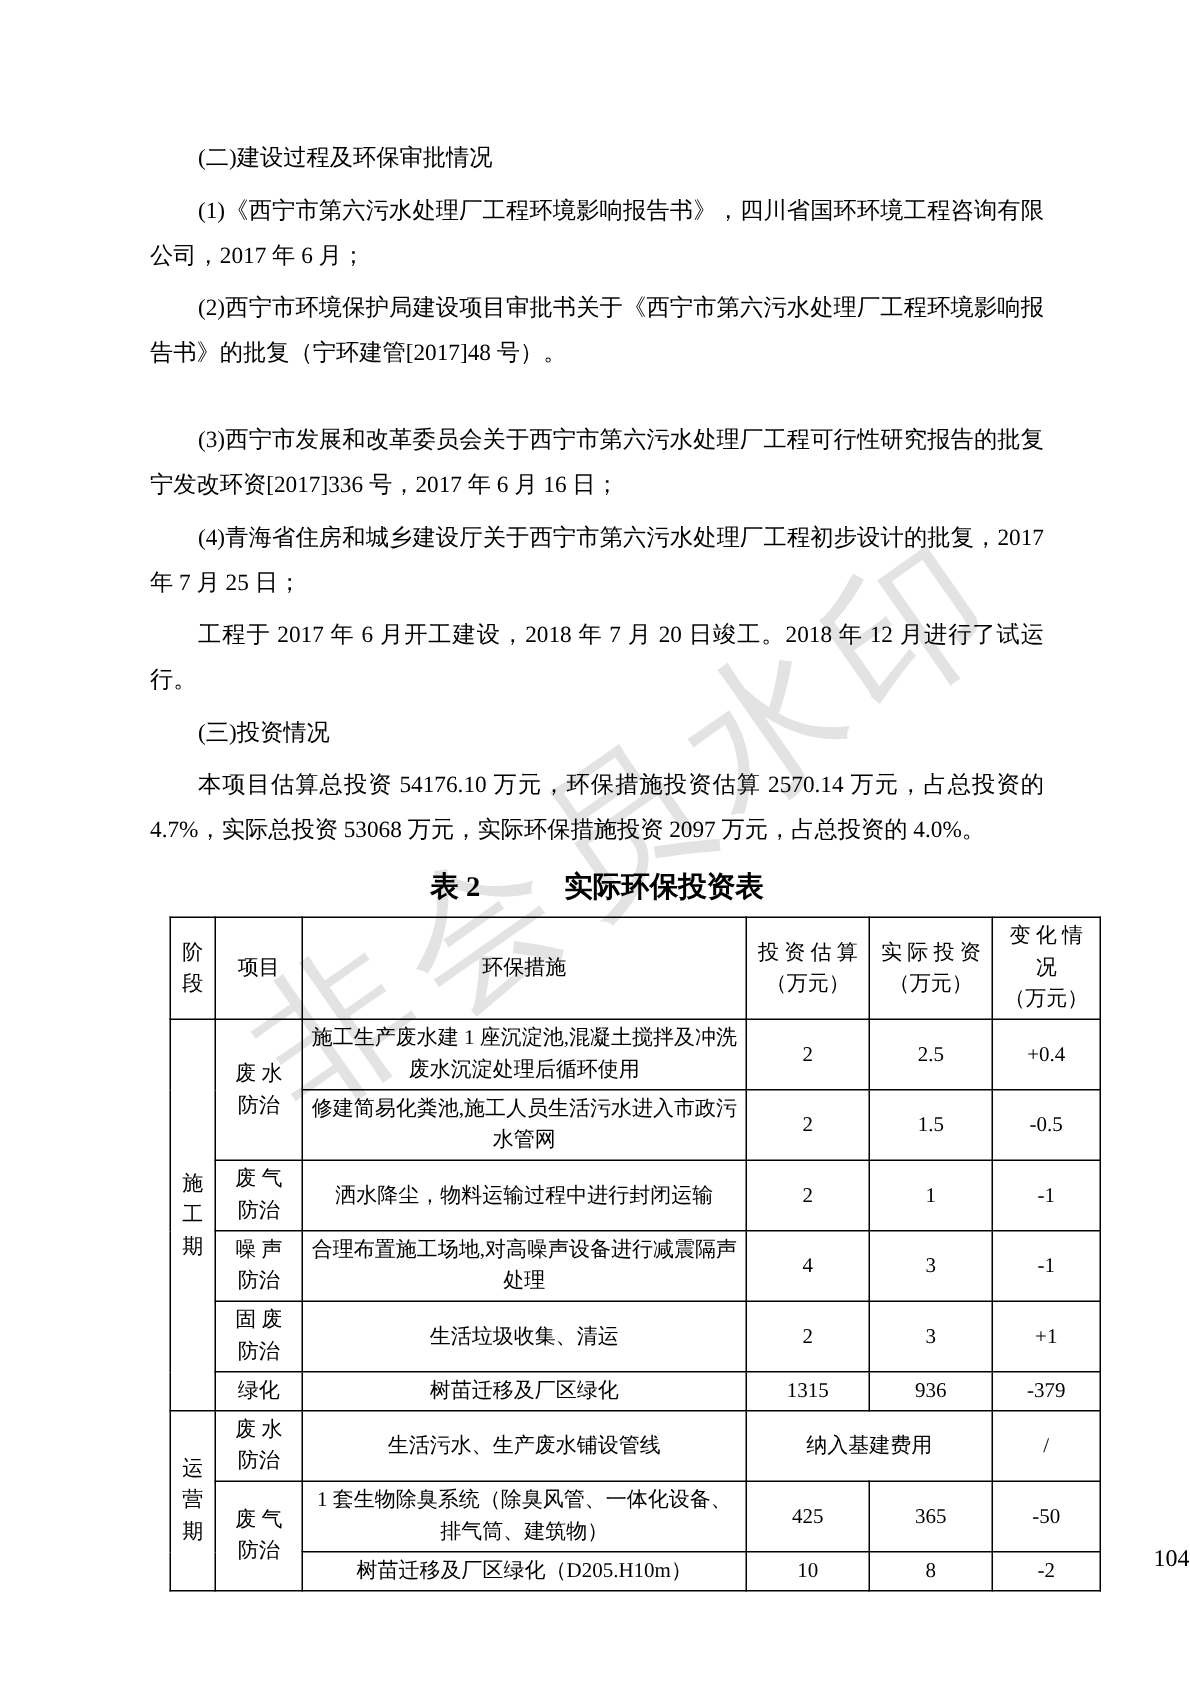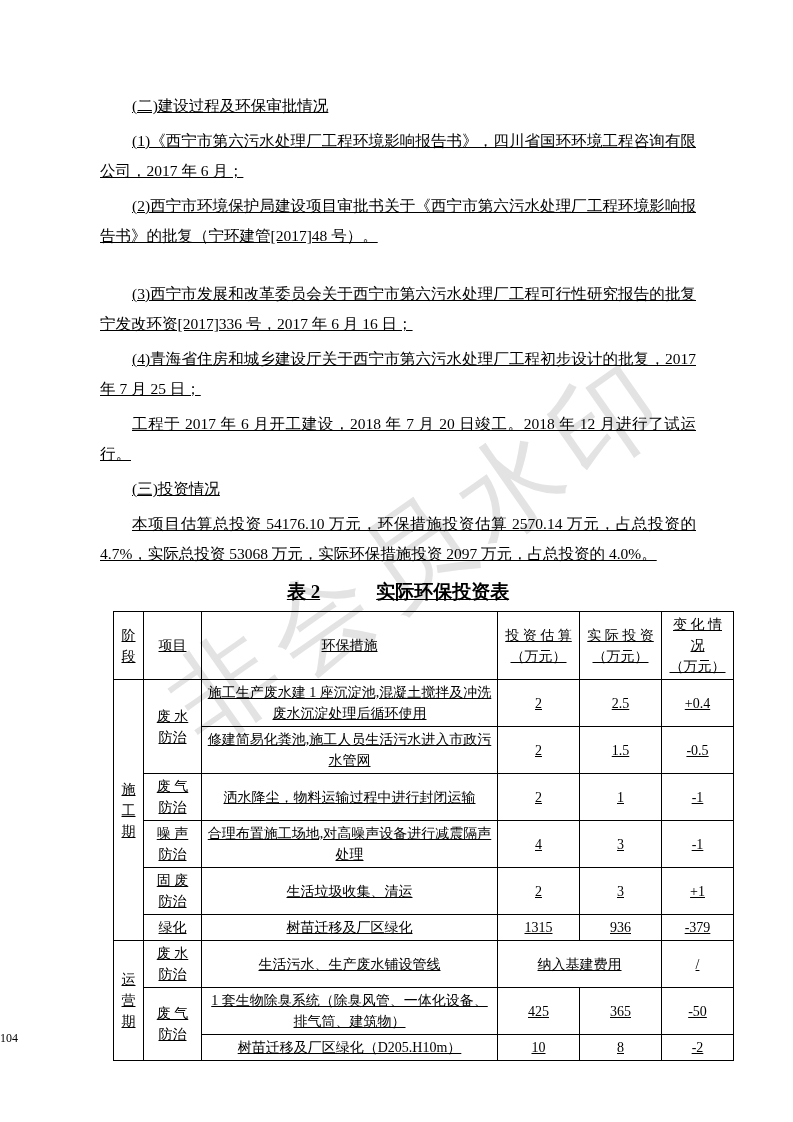--- a/index.html
+++ b/index.html
@@ -27,21 +27,20 @@
     transform-origin: center center;
     z-index: 0;
     user-select: none;
   }
   .content {
     position: absolute;
     left: 100px;
     top: 86px;
     width: 596px;
     z-index: 1;
-    text-decoration: underline;
   }
   p.para {
     margin: 5px 0;
     font-size: 15.5px;
     line-height: 30px;
     text-align: justify;
     text-indent: 32px;
   }
   p.para.gap-before { margin-top: 28px; }
   .table-title {
@@ -76,22 +75,22 @@
   table.inv tr.h-mid   { height: 42px; }
   table.inv tr.h-short { height: 25px; }
   td.stage-cell { line-height: 29px; }
   td.item-cell  { line-height: 23px; }
   td.left-cell  { text-align: left; padding-left: 10px; }
   .page-number {
     position: absolute;
     left: 0;
     top: 1031px;
     width: 100%;
-    text-align: left;
-    font-size: 12px;
+    text-align: right;
+    font-size: 16px;
     z-index: 1;
   }
 </style>
 </head>
 <body>
 
 <div class="page">
 
   <div class="watermark">非会员水印</div>
 

